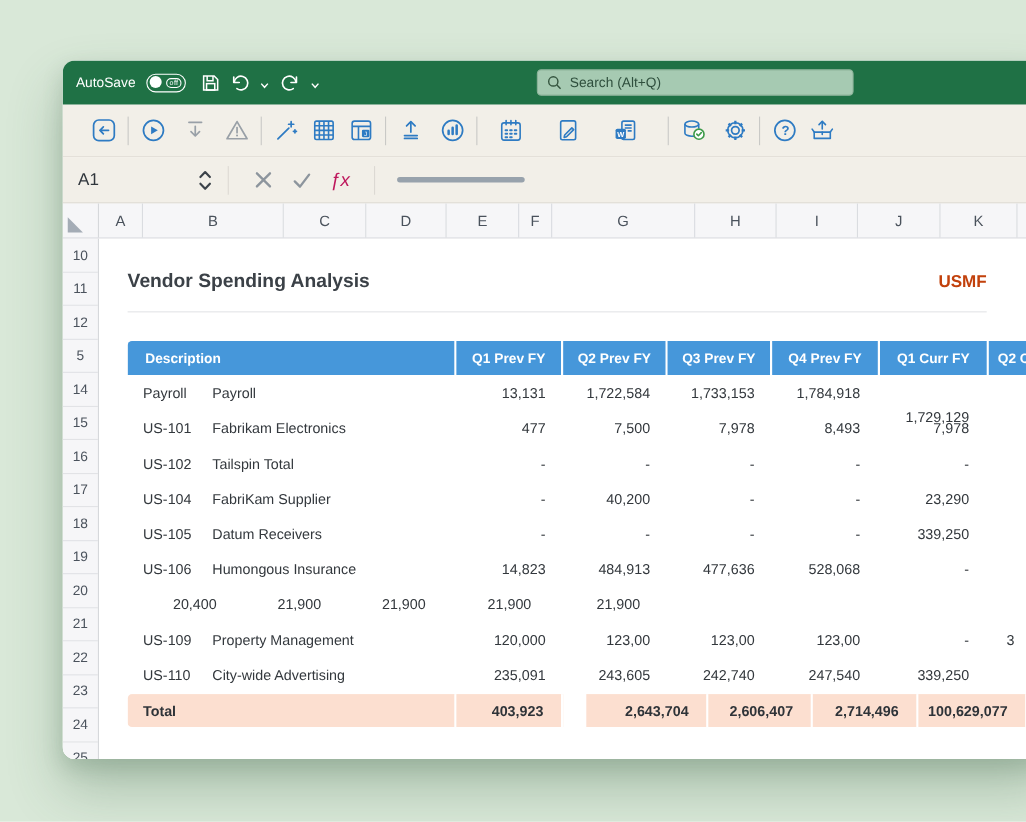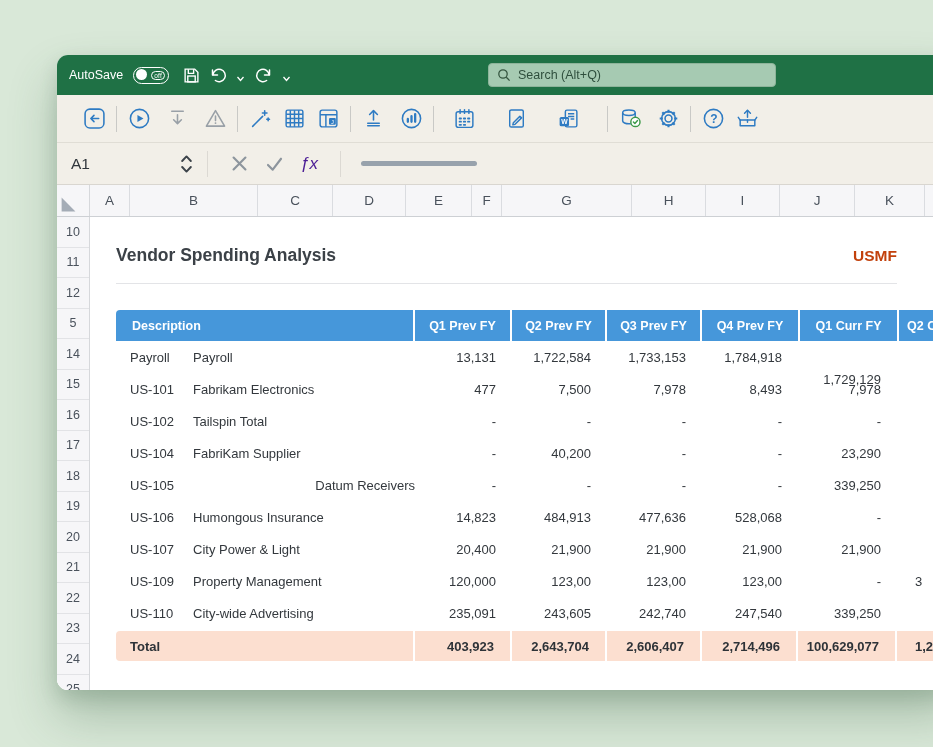--- a/index.html
+++ b/index.html
@@ -33,21 +33,21 @@
   .ic { width:26px; height:26px; display:flex; align-items:center; justify-content:center; flex:0 0 auto; }
   .sep { width:1px; height:26px; background:#c9c9c6; margin:0 9px; flex:0 0 auto; }
   .g8 { margin-left:8px; } .g12 { margin-left:12px; } .g26 { margin-left:26px; }
 
   
   .formulabar { height:42px; background:#f2efe8; border-bottom:1px solid #d9d6d0; display:flex; align-items:center; }
   .namebox { width:150px; display:flex; align-items:center; justify-content:space-between; padding:0 14px; }
   .cellref { font-size:15.5px; color:#30363c; }
   .fdiv { width:1px; height:26px; background:#dcd9d3; }
   .fx-group { display:flex; align-items:center; gap:16px; padding:0 22px; }
-  .fx-label { font-style:italic; font-size:17px; color:#4c1d95; }
+  .fx-label { font-style:italic; font-size:17px; color:#be185d; }
   .formula-pill { width:116px; height:5px; border-radius:3px; background:#98a2ac; margin-left:20px; }
 
   
   .colheaders { height:32px; background:#f6f6f8; border-bottom:1px solid #cdd0d4; display:flex; }
   .cornercell { width:33px; height:100%; border-right:1px solid #d6d8db; display:flex; align-items:flex-end; justify-content:flex-start; padding:3px; }
   .colh { height:100%; border-right:1px solid #dadce0; display:flex; align-items:center; justify-content:center; font-size:13.5px; color:#4a525c; flex:0 0 auto; }
   .gridarea { display:flex; height:473px; background:#fff; }
   .rowstrip { width:33px; background:#f6f6f8; border-right:1px solid #d6d8db; flex:0 0 auto; }
   .rowh { height:30.5px; border-bottom:1px solid #e2e3e6; display:flex; align-items:center; justify-content:center; font-size:12.5px; color:#4a525c; }
   .content { flex:1; position:relative; background:#fff; }
@@ -368,21 +368,21 @@
                   <span>FabriKam Supplier</span>
                 </div>
                 <div class="td num" style="width: 97px;">-</div>
                 <div class="td num" style="width: 95px;">40,200</div>
                 <div class="td num" style="width: 95px;">-</div>
                 <div class="td num" style="width: 96px;">-</div>
                 <div class="td num" style="width: 99px;">23,290</div>
                 <div class="td partial" style="width: 97px;"></div>
               </div>
               <div class="trow">
-                <div class="td desc" style="width: 299px; justify-content: space-between;">
+                <div class="td desc" style="width: 299px;">
                   <span class="rid">US-105</span>
                   <span>Datum Receivers</span>
                 </div>
                 <div class="td num" style="width: 97px;">-</div>
                 <div class="td num" style="width: 95px;">-</div>
                 <div class="td num" style="width: 95px;">-</div>
                 <div class="td num" style="width: 96px;">-</div>
                 <div class="td num" style="width: 99px;">339,250</div>
                 <div class="td partial" style="width: 97px;"></div>
               </div>
@@ -392,24 +392,20 @@
                   <span>Humongous Insurance</span>
                 </div>
                 <div class="td num" style="width: 97px;">14,823</div>
                 <div class="td num" style="width: 95px;">484,913</div>
                 <div class="td num" style="width: 95px;">477,636</div>
                 <div class="td num" style="width: 96px;">528,068</div>
                 <div class="td num" style="width: 99px;">-</div>
                 <div class="td partial" style="width: 97px;"></div>
               </div>
               <div class="trow">
-                <div class="td desc" style="width: 299px;">
-                  <span class="rid">US-107</span>
-                  <span>City Power &amp; Light</span>
-                </div>
                 <div class="td num" style="width: 97px;">20,400</div>
                 <div class="td num" style="width: 95px;">21,900</div>
                 <div class="td num" style="width: 95px;">21,900</div>
                 <div class="td num" style="width: 96px;">21,900</div>
                 <div class="td num" style="width: 99px;">21,900</div>
                 <div class="td partial" style="width: 97px;"></div>
               </div>
               <div class="trow">
                 <div class="td desc" style="width: 299px;">
                   <span class="rid">US-109</span>
@@ -431,21 +427,21 @@
                 <div class="td num" style="width: 95px;">243,605</div>
                 <div class="td num" style="width: 95px;">242,740</div>
                 <div class="td num" style="width: 96px;">247,540</div>
                 <div class="td num" style="width: 99px;">339,250</div>
                 <div class="td partial" style="width: 97px;"></div>
               </div>
             </div>
           <div class="totalrow">
               <div class="tt first" style="width: 299px;">Total</div>
               <div class="tt num" style="width: 97px;">403,923</div>
-              <div class="tt num" style="width: 95px;">2,643,704</div>
+              <div class="tt num" style="width: 111px; margin-left: 21px;">2,643,704</div>
               <div class="tt num" style="width: 95px;">2,606,407</div>
               <div class="tt num" style="width: 96px;">2,714,496</div>
               <div class="tt num" style="width: 99px;">100,629,077</div>
               <div class="tt partial" style="width: 97px;">1,2</div>
             </div>
         </div>
       </div>
     </div>
 
   </div>

